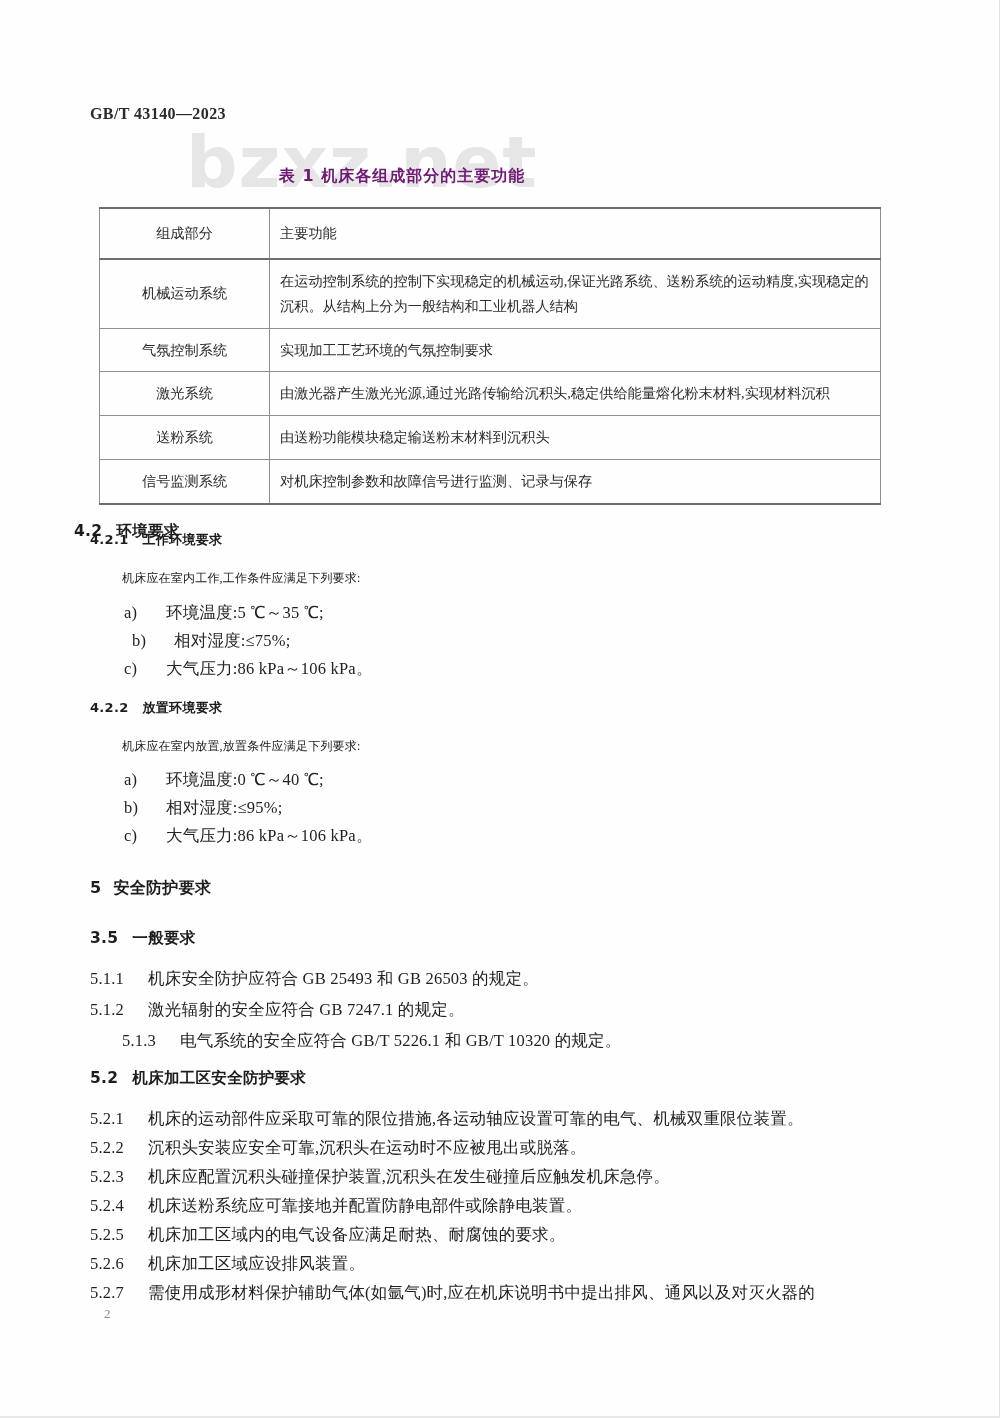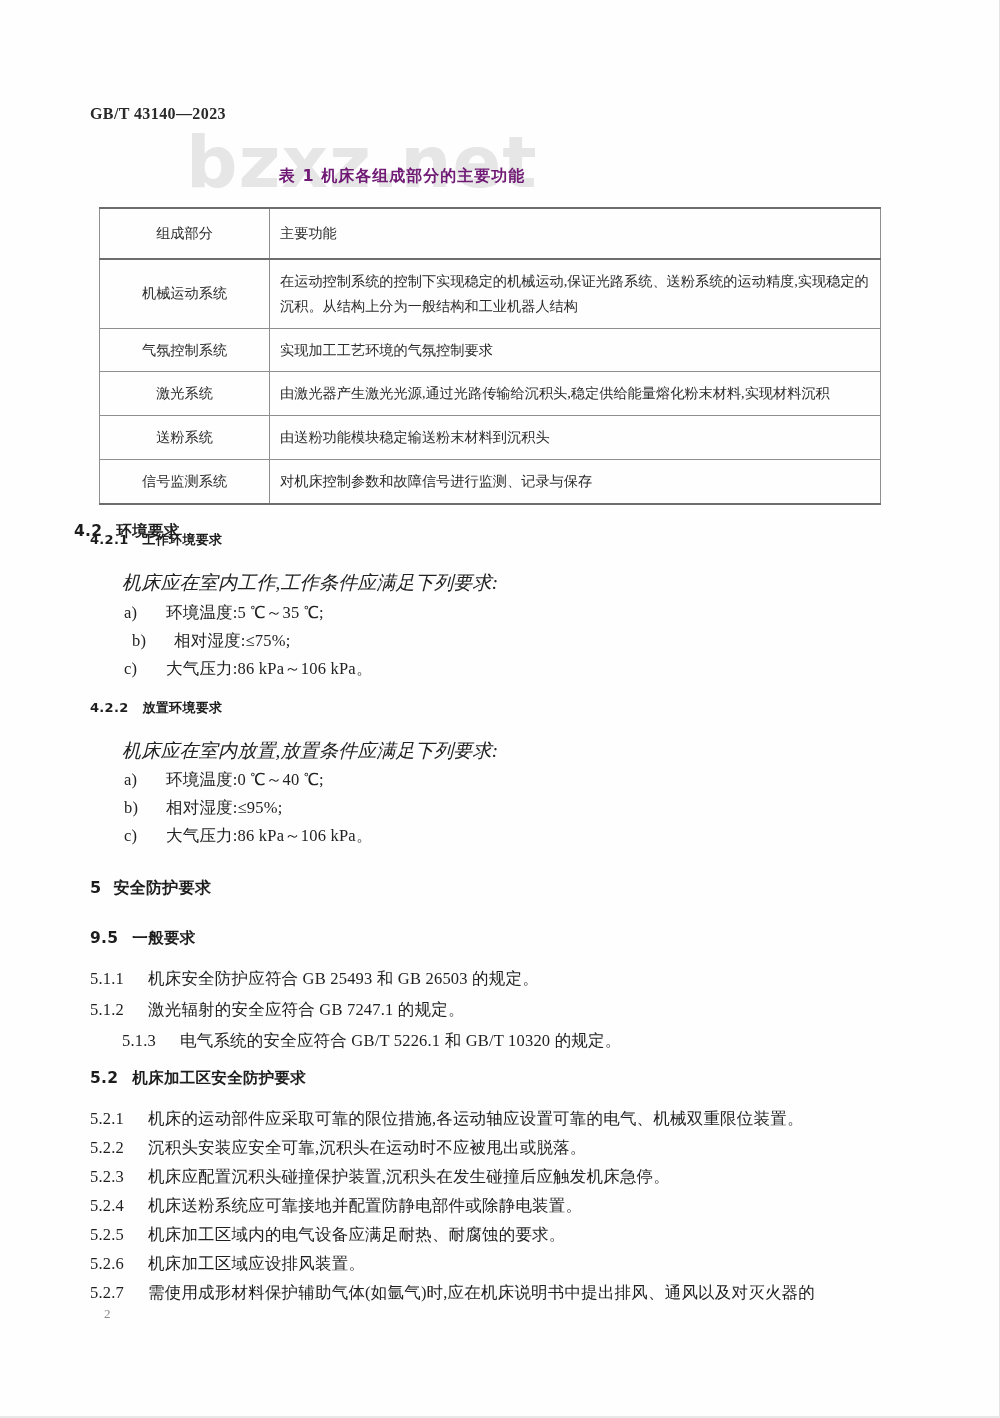--- a/index.html
+++ b/index.html
@@ -98,25 +98,24 @@
   }
   .sec .num { margin-right: 14px; }
   .sec.lvl2 { font-size: 15.5px; }
   .sec.lvl3 { font-size: 13px; }
   .sec.lvl1 { font-size: 16px; }
   .sec.lvl1 .num { margin-right: 12px; }
 
   .para {
     position: absolute;
     font-family: "Liberation Serif", serif;
-    font-size: 19px;
+    font-size: 12px;
     color: #222;
     white-space: nowrap;
     letter-spacing: 0.2px;
-    font-style: italic;
   }
   .para.body { left: 122px; }
   .listitem {
     position: absolute;
     font-family: "Liberation Serif", serif;
     font-size: 16.5px;
     color: #222;
     white-space: nowrap;
     letter-spacing: 0.2px;
   }
@@ -221,21 +220,21 @@
     </div>
     <div class="listitem" style="left:124px; top:825px;">
       <span class="lbl">c)</span><span>大气压力:86 kPa～106 kPa。</span>
     </div>
 
     <div class="sec lvl1" style="left:90px; top:878px;">
       <span class="num">5</span><span>安全防护要求</span>
     </div>
 
     <div class="sec lvl2" style="left:90px; top:928px;">
-      <span class="num">9.5</span><span>一般要求</span>
+      <span class="num">3.5</span><span>一般要求</span>
     </div>
     <div class="clause" style="top:968px;">
       <span class="cnum">5.1.1</span><span class="ctext">机床安全防护应符合 GB 25493 和 GB 26503 的规定。</span>
     </div>
     <div class="clause" style="top:999px;">
       <span class="cnum">5.1.2</span><span class="ctext">激光辐射的安全应符合 GB 7247.1 的规定。</span>
     </div>
     <div class="clause" style="top:1030px;margin-left:32px;">
       <span class="cnum">5.1.3</span><span class="ctext">电气系统的安全应符合 GB/T 5226.1 和 GB/T 10320 的规定。</span>
     </div>

